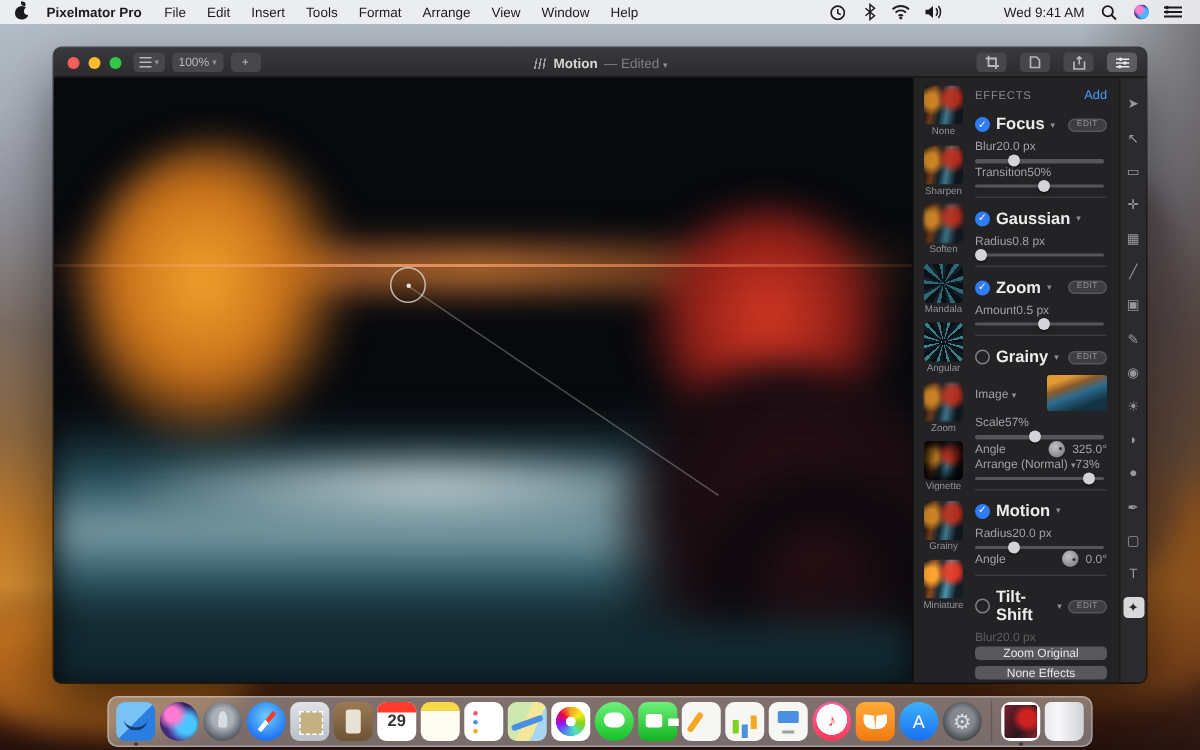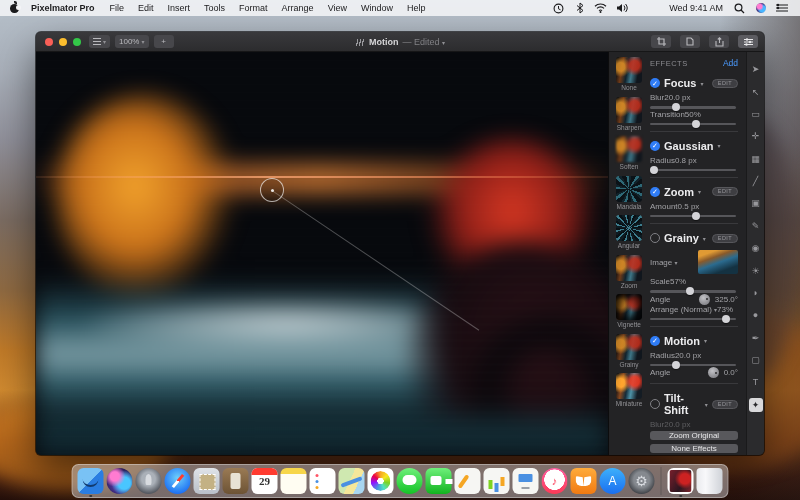--- a/index.html
+++ b/index.html
@@ -142,21 +142,21 @@
   .dk-siri { border-radius:50%; background:radial-gradient(circle at 32% 32%, #ff7bd1 0 18%, rgba(0,0,0,0) 42%),
     radial-gradient(circle at 68% 58%, #49c6ff 0 26%, rgba(0,0,0,0) 55%), radial-gradient(circle at 50% 60%, #6a44c8, #131433); }
   .dk-launchpad { border-radius:50%; background:radial-gradient(circle at 50% 42%, #aab0b8 0 34%, #5a5e66 70%, #35383e); }
   .dk-launchpad::after{content:"";position:absolute;left:10px;top:6px;width:6px;height:11px;background:#d8dbe0;border-radius:50% 50% 20% 20%;}
   .dk-safari { border-radius:50%; background:radial-gradient(circle at 50% 38%, #6fd0fb, #1b6ef3 78%); }
   .dk-safari::after{content:"";position:absolute;left:12px;top:5px;width:3px;height:16px;background:linear-gradient(180deg,#ff3b30 0 50%,#fff 50%);transform:rotate(40deg);}
   .dk-mail { background:linear-gradient(180deg,#dfe3e8,#b9c0c9); }
   .dk-mail::after{content:"";position:absolute;left:6px;top:6px;width:14px;height:14px;background:#c3b184;border:1px dashed #fff;}
   .dk-contacts { background:linear-gradient(180deg,#97desc,#8a6d4f); background:linear-gradient(180deg,#9a7a54,#6d5335); }
   .dk-contacts::after{content:"";position:absolute;left:8px;top:5px;width:10px;height:16px;background:#e8e2d4;border-radius:2px;}
-  .dk-calendar { background:#fff;font-family:Liberation Serif, serif; }
+  .dk-calendar { background:#fff; }
   .dk-calendar::before{content:"";position:absolute;left:0;right:0;top:0;height:7px;background:#ff3b30;border-radius:6px 6px 0 0;}
   .dk-notes { background:linear-gradient(180deg,#f7d64a 0 24%,#fffdf2 24%); }
   .dk-reminders { background:#fff; }
   .dk-reminders::after{content:"";position:absolute;left:6px;top:6px;width:3px;height:3px;border-radius:50%;background:#f56;box-shadow:0 6px 0 #4a90e2,0 12px 0 #f5a623;}
   .dk-maps { background:linear-gradient(115deg,#cfe8b0 0 45%,#f5e79a 45% 70%,#a8d6f0 70%); }
   .dk-maps::after{content:"";position:absolute;left:2px;top:12px;width:22px;height:4px;background:#4a90e2;transform:rotate(-20deg);border-radius:2px;}
   .dk-photos { background:#fff; }
   .dk-photos::after{content:"";position:absolute;left:3px;top:3px;width:20px;height:20px;border-radius:50%;
     background:conic-gradient(#f5a623,#f8e71c,#7ed321,#50e3c2,#4a90e2,#9013fe,#e04,#f5a623);
     -webkit-mask:radial-gradient(circle, rgba(0,0,0,0) 0 22%, #000 24%); mask:radial-gradient(circle, rgba(0,0,0,0) 0 22%, #000 24%);}

